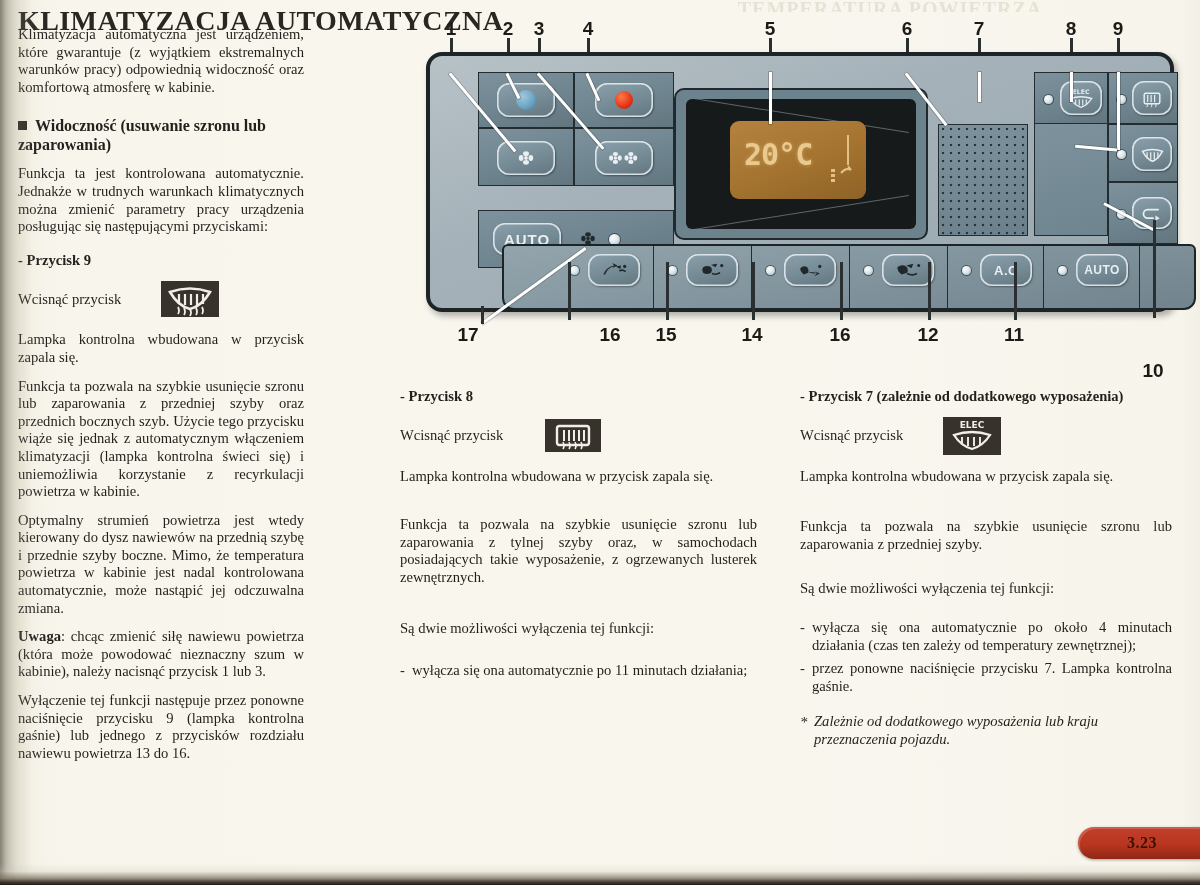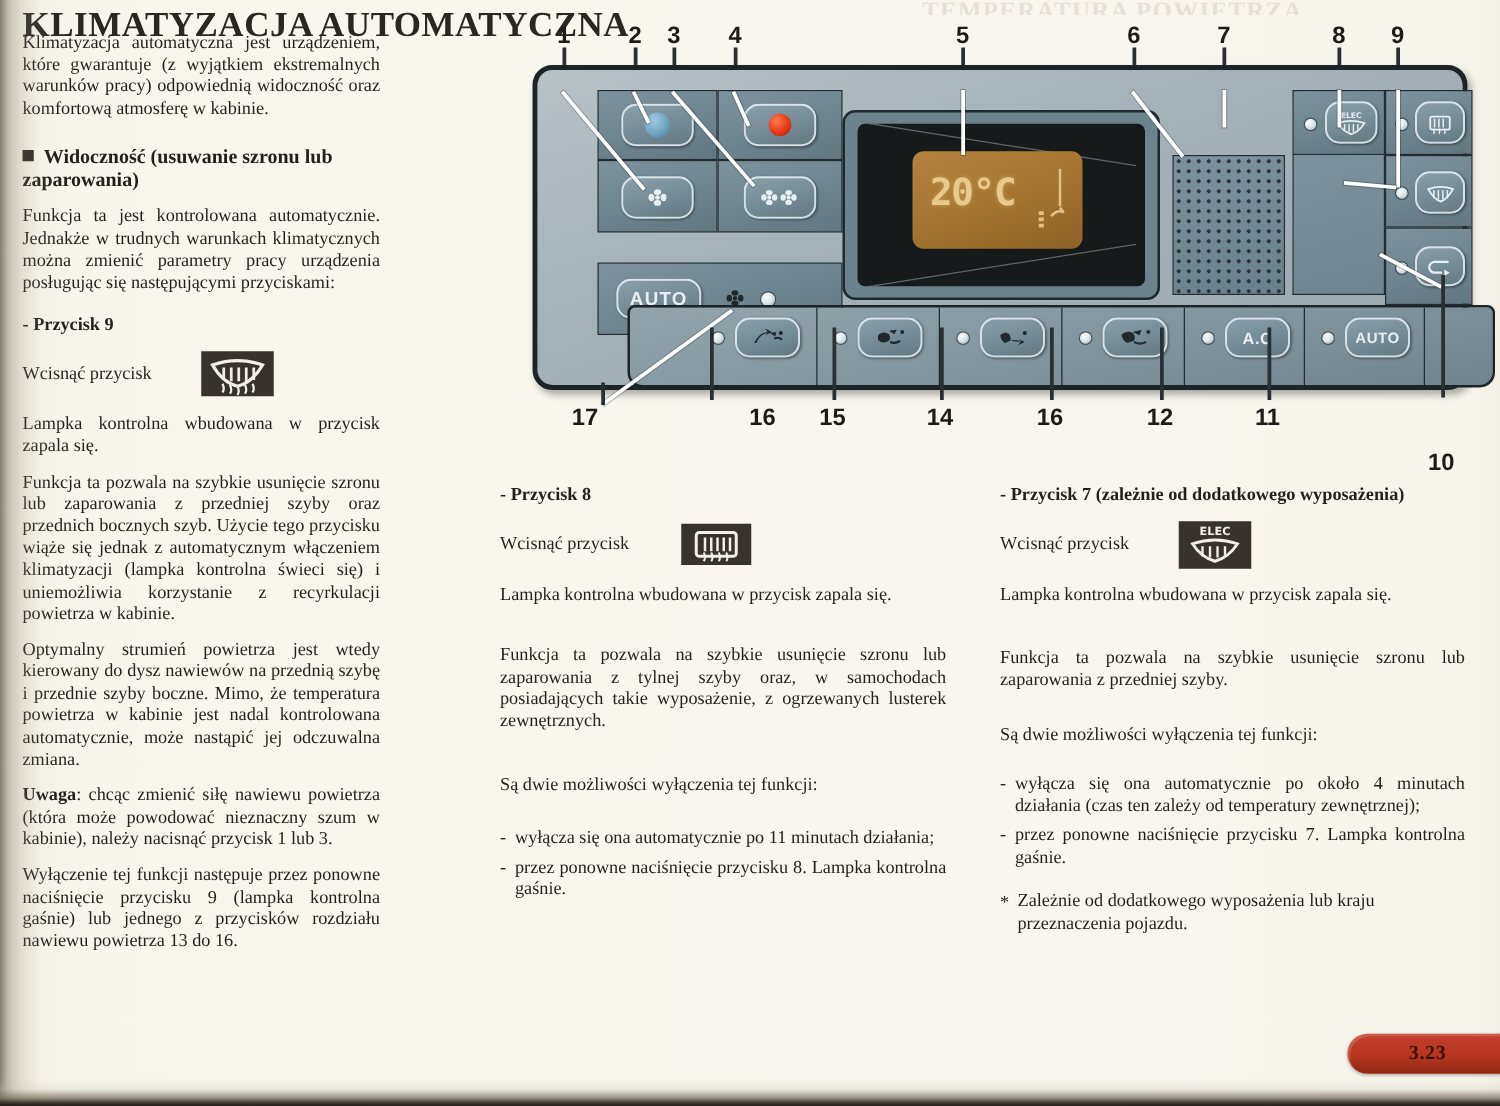--- a/index.html
+++ b/index.html
@@ -127,21 +127,21 @@
     position: relative;
     padding-left: 12px;
     margin-bottom: 6px;
     text-align: justify;
   }
   ul.dashes li::before {
     content: "-";
     position: absolute;
     left: 0; top: 0;
   }
-  ul.stars { list-style: none; margin: 18px 0 10px 0; padding: 0; }
+  ul.stars { list-style: none; margin: 18px 0 10px 0; padding: 0; font-style: italic; }
   ul.stars li {
     position: relative;
     padding-left: 14px;
     text-align: left;
   }
   ul.stars li::before {
     content: "*";
     position: absolute;
     left: 0; top: 1px;
   }
@@ -404,21 +404,20 @@
   <p>Funkcja ta pozwala na szybkie usunięcie szronu lub zaparowania z tylnej szyby oraz, w samochodach posiadających takie wyposażenie, z ogrzewanych lusterek zewnętrznych.</p>
 
   <div style="height:22px"></div>
 
   <p>Są dwie możliwości wyłączenia tej funkcji:</p>
 
   <div style="height:14px"></div>
 
   <ul class="dashes">
     <li>wyłącza się ona automatycznie po 11 minutach działania;</li>
-    <li>przez ponowne naciśnięcie przycisku 8. Lampka kontrolna gaśnie.</li>
   </ul>
 </div>
 
 <div class="col" id="col-right">
 
   <div class="btn-head">- Przycisk 7 (zależnie od dodatkowego wyposażenia)</div>
 
   <div class="press-row">
     <span class="lbl">Wcisnąć przycisk</span>
     <span class="sym sym-elec">

